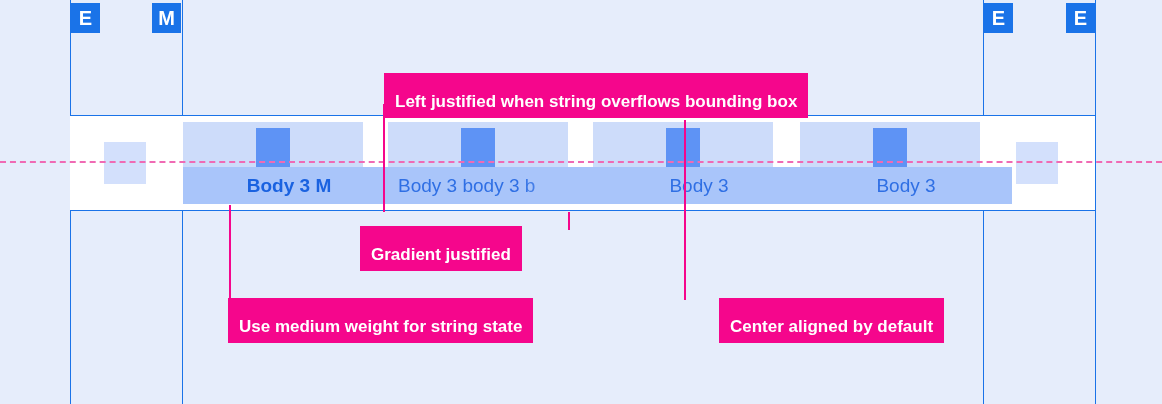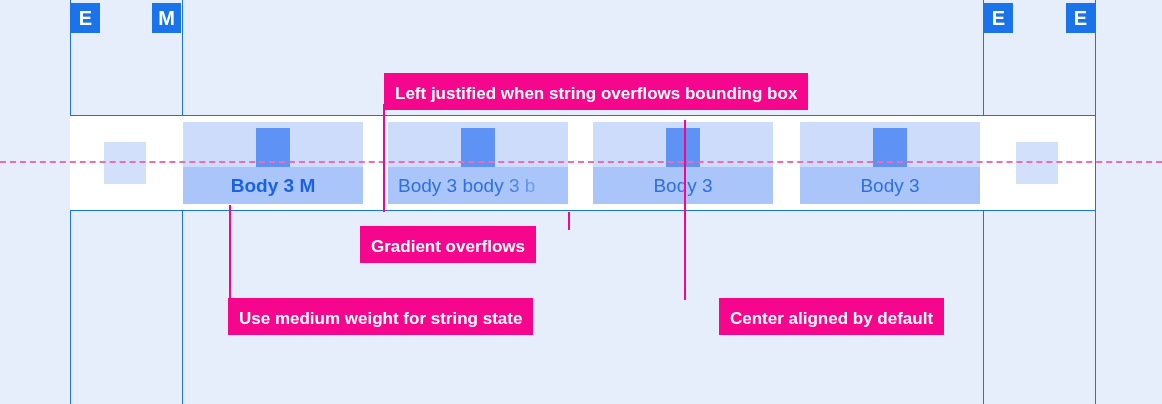--- a/index.html
+++ b/index.html
@@ -41,21 +41,21 @@
     position:absolute;top:0;height:82px;
   }
   .tab-icon-area{
     position:relative;width:100%;height:45px;background:#cddcfa;
   }
   .tab-icon{
     position:absolute;left:50%;top:6px;margin-left:-17px;
     width:34px;height:39px;background:#5e93f5;
   }
   .tab-label-band{
-    position:relative;width:100%;height:37px;background:#a9c5fa;overflow:hidden;
+    position:relative;width:100%;height:37px;background:#a9c5fa;overflow:hidden;padding-left:32px;
   }
   .tab-label{
     position:absolute;top:0;left:0;right:0;height:37px;line-height:37px;
     color:#2f6fe4;font-size:19px;text-align:center;white-space:nowrap;
   }
   .tab-label.active{font-weight:bold;color:#1a62e0;}
   .tab-label.overflow{
     text-align:left;padding-left:10px;
     -webkit-mask-image:linear-gradient(to right,#000 0,#000 62%,transparent 97%);
     mask-image:linear-gradient(to right,#000 0,#000 62%,transparent 97%);
@@ -67,21 +67,21 @@
   
   #dashline{
     position:absolute;left:0;top:161px;width:1162px;height:0;
     border-top:2px dashed #f06ab4;
   }
 
   
   .anno{
     position:absolute;background:#f5068c;color:#ffffff;
     font-size:17px;font-weight:bold;white-space:nowrap;
-    padding:11px 11px 6px 11px;
+    padding:19px 11px 6px 11px;
     font-family:"Liberation Sans", sans-serif;
   }
   .leader{position:absolute;background:#f5068c;}
   .leader-v{width:2px;}
 </style>
 </head>
 <body>
 
 <div id="stage">
 
@@ -140,21 +140,21 @@
     </div>
 
   </div>
 
   <div id="dashline"></div>
 
   <div class="leader leader-v" style="left:383px;top:104px;height:108px;"></div>
   <div class="anno" style="left:384px;top:73px;">Left justified when string overflows bounding box</div>
 
   <div class="leader leader-v" style="left:568px;top:212px;height:18px;"></div>
-  <div class="anno" style="left:360px;top:226px;">Gradient overflows</div>
+  <div class="anno" style="left:360px;top:226px;">Gradient justified</div>
 
   <div class="leader leader-v" style="left:229px;top:205px;height:94px;"></div>
   <div class="anno" style="left:228px;top:298px;">Use medium weight for string state</div>
 
   <div class="leader leader-v" style="left:684px;top:120px;height:180px;"></div>
   <div class="anno" style="left:719px;top:298px;">Center aligned by default</div>
 
 </div>
 
 </body></html>

